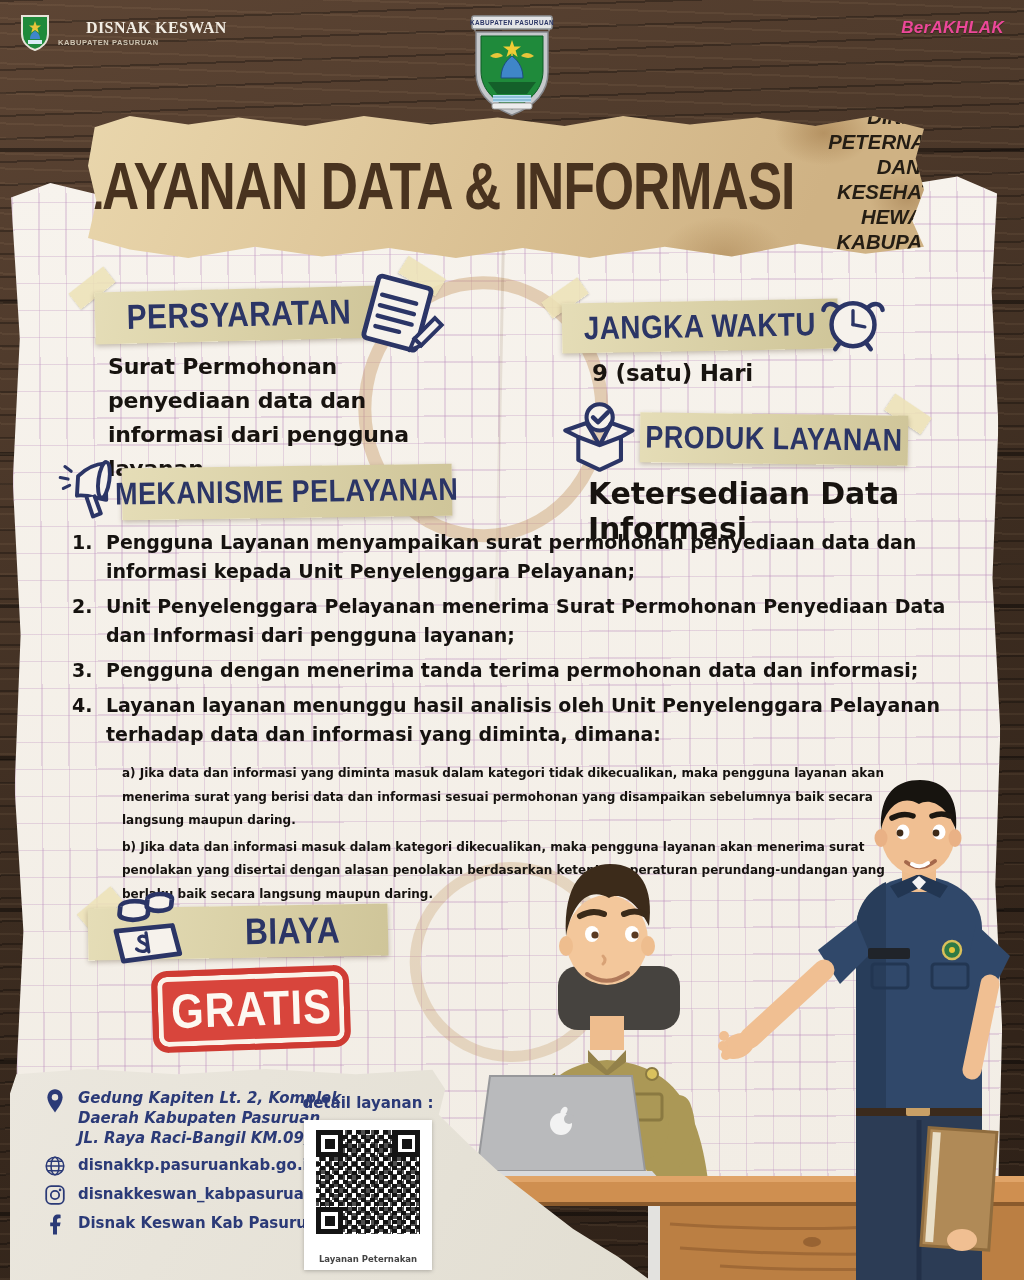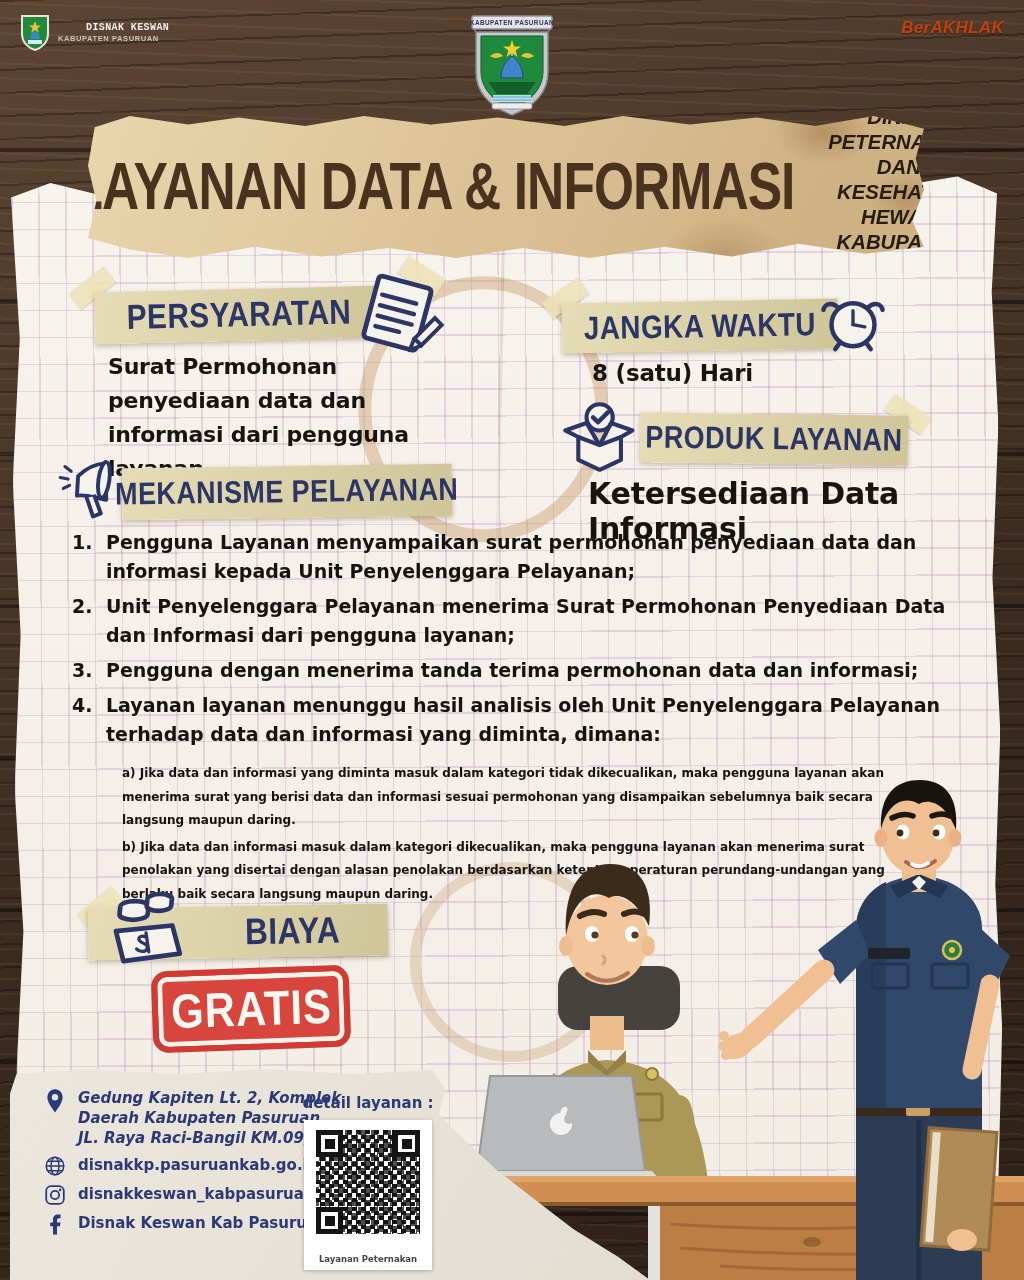--- a/index.html
+++ b/index.html
@@ -10,23 +10,23 @@
       repeating-linear-gradient(178deg, rgba(0,0,0,.28) 0 2px, rgba(0,0,0,0) 2px 23px),
       repeating-linear-gradient(2deg, rgba(255,214,166,.06) 0 2px, rgba(0,0,0,0) 2px 15px),
       repeating-linear-gradient(180deg, rgba(0,0,0,0) 0 148px, rgba(0,0,0,.42) 148px 152px),
       linear-gradient(160deg,#5d4534,#3c2c20 55%,#2d2017);
   }
   .abs{position:absolute;}
   .noint{user-select:none;}
 
   
   .brand-left{left:20px;top:14px;display:flex;align-items:center;gap:8px;z-index:6;}
-  .brand-left .t1{color:#f2ede4;font-family:Liberation Mono, monospace;font-weight:bold;font-size:10px;letter-spacing:.4px;padding-left:28px;}
+  .brand-left .t1{color:#f2ede4;font-family:Liberation Serif, serif;font-weight:bold;font-size:16px;letter-spacing:.4px;padding-left:28px;}
   .brand-left .t2{color:#cfc6b4;font-family:"Liberation Sans",sans-serif;font-weight:bold;font-size:7.5px;letter-spacing:.6px;margin-top:1px;}
-  .brand-right{right:20px;top:18px;z-index:6;color:#c2410c;font-family:"Liberation Sans",sans-serif;font-weight:bold;font-style:italic;font-size:17px;letter-spacing:.3px;text-shadow:0 1px 1px rgba(0,0,0,.35);}
+  .brand-right{right:20px;top:18px;z-index:6;color:#ec4899;font-family:"Liberation Sans",sans-serif;font-weight:bold;font-style:italic;font-size:17px;letter-spacing:.3px;text-shadow:0 1px 1px rgba(0,0,0,.35);}
   .crest{left:457px;top:12px;z-index:6;}
 
   
   .title-paper{
     left:88px;top:116px;width:836px;height:142px;z-index:4;
     background:
       radial-gradient(70px 46px at 88% 12%, rgba(148,106,56,.45), rgba(0,0,0,0) 70%),
       radial-gradient(90px 55px at 76% 98%, rgba(148,106,56,.34), rgba(0,0,0,0) 70%),
       radial-gradient(54px 40px at 98% 58%, rgba(140,100,55,.38), rgba(0,0,0,0) 70%),
       linear-gradient(115deg,#e9d6ac,#dcc396 45%,#cfb284 85%);
@@ -183,21 +183,21 @@
       <path d="M30,32 C22,24 12,26 10,35"></path>
       <path d="M70,32 C78,24 88,26 90,35"></path>
       <line x1="32" y1="80" x2="26" y2="88"></line>
       <line x1="68" y1="80" x2="74" y2="88"></line>
     </g>
     <g stroke="#2b3566" stroke-width="4.5" stroke-linecap="round">
       <line x1="50" y1="55" x2="50" y2="36"></line>
       <line x1="50" y1="55" x2="66" y2="58"></line>
     </g>
   </svg>
-  <div class="abs body-hand" style="left:592px;top:360px;font-size:23px;">8 (satu) Hari</div>
+  <div class="abs body-hand" style="left:592px;top:360px;font-size:23px;">9 (satu) Hari</div>
 
   <svg class="abs" style="left:556px;top:396px;z-index:3;" width="84" height="82" viewBox="0 0 100 100">
     <g stroke="#2b3566" stroke-width="5" fill="#f6f2ec" stroke-linejoin="round">
       <circle cx="52" cy="26" r="16"></circle>
       <path d="M26,50 L52,60 L78,50 L78,78 L52,90 L26,78 Z"></path>
       <path d="M26,50 L10,42 L36,33 L52,60" fill="none"></path>
       <path d="M78,50 L92,42 L66,33 L52,60" fill="none"></path>
     </g>
     <path d="M44,26 l6,6 l12,-12" stroke="#2b3566" stroke-width="5.5" fill="none" stroke-linecap="round" stroke-linejoin="round"></path>
   </svg>

